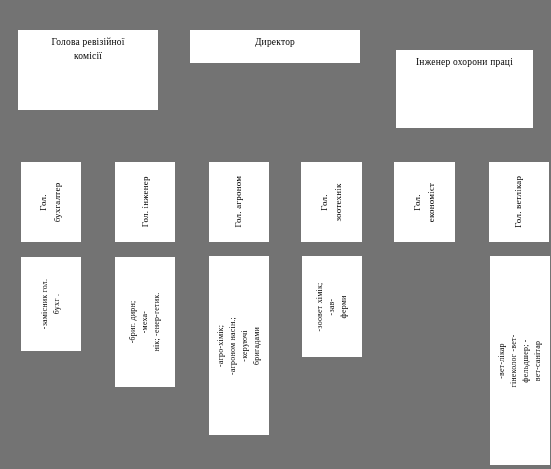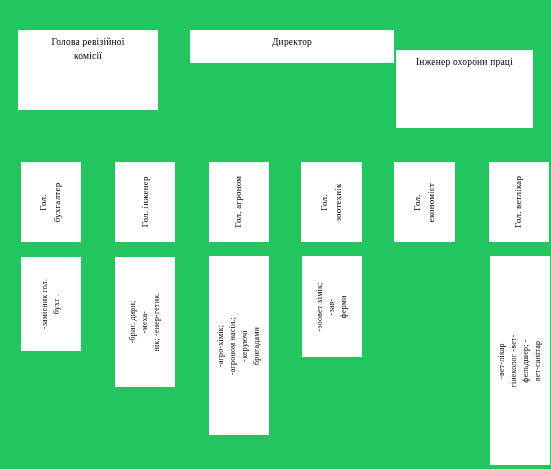--- a/index.html
+++ b/index.html
@@ -4,21 +4,21 @@
 <style>
   html, body {
     margin: 0;
     padding: 0;
     background: #000000;
   }
   #chart-root {
     position: relative;
     width: 551px;
     height: 469px;
-    background: #22c55e;
+    background: #737373;
     overflow: hidden;
     font-family: "Liberation Serif", "DejaVu Serif", serif;
   }
   .box {
     position: absolute;
     background: #ffffff;
     color: #000000;
     box-sizing: border-box;
     overflow: hidden;
   }
@@ -61,21 +61,21 @@
 </head>
 <body>
 
 <div id="chart-root">
 
   <div class="box horiz" style="left:18px; top:30px; width:140px; height:80px;">
     <span class="txt">Голова ревізійної
 комісії</span>
   </div>
 
-  <div class="box horiz" style="left:190px; top:30px; width:204px; height:33px;">
+  <div class="box horiz" style="left:190px; top:30px; width:170px; height:33px;">
     <span class="txt">Директор</span>
   </div>
 
   <div class="box horiz" style="left:396px; top:30px; width:137px; height:78px;margin-top:20px;">
     <span class="txt">Інженер охорони праці</span>
   </div>
 
   <div class="box vert" style="left:21px; top:162px; width:60px; height:80px;">
     <span class="vwrap">Гол.
 бухгалтер</span>

